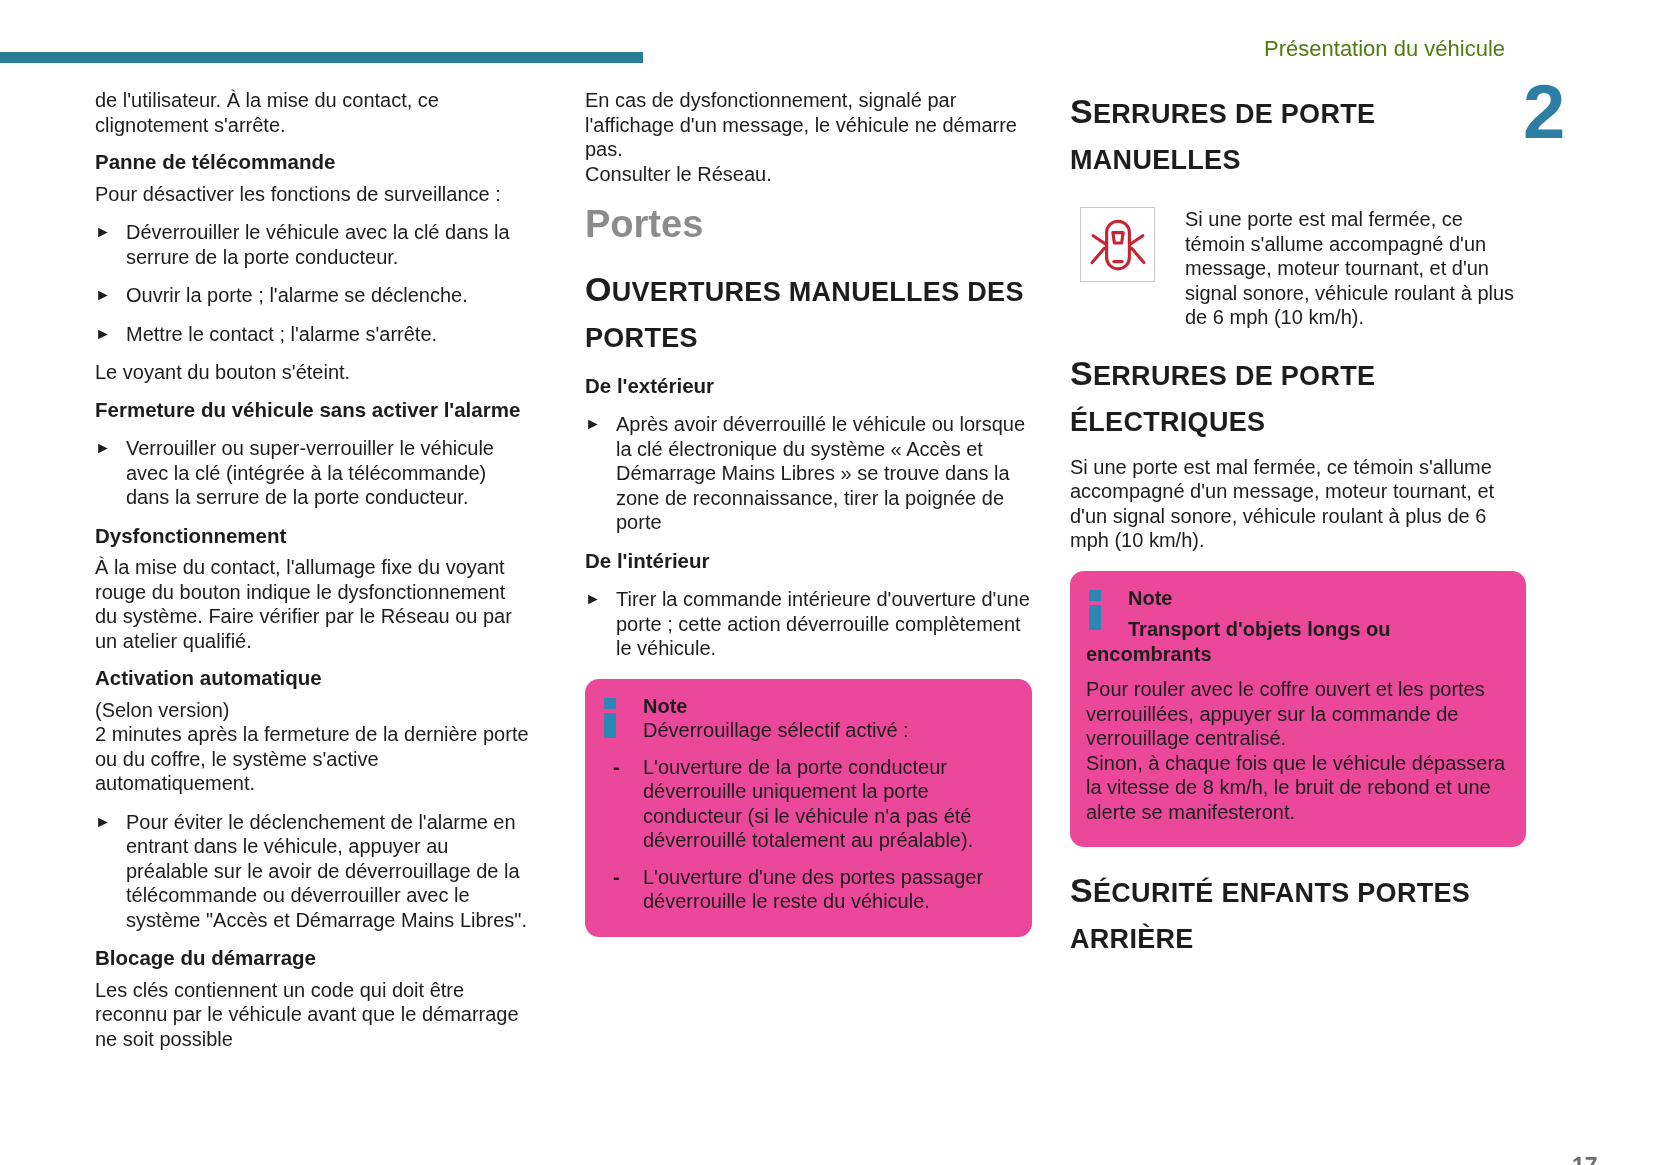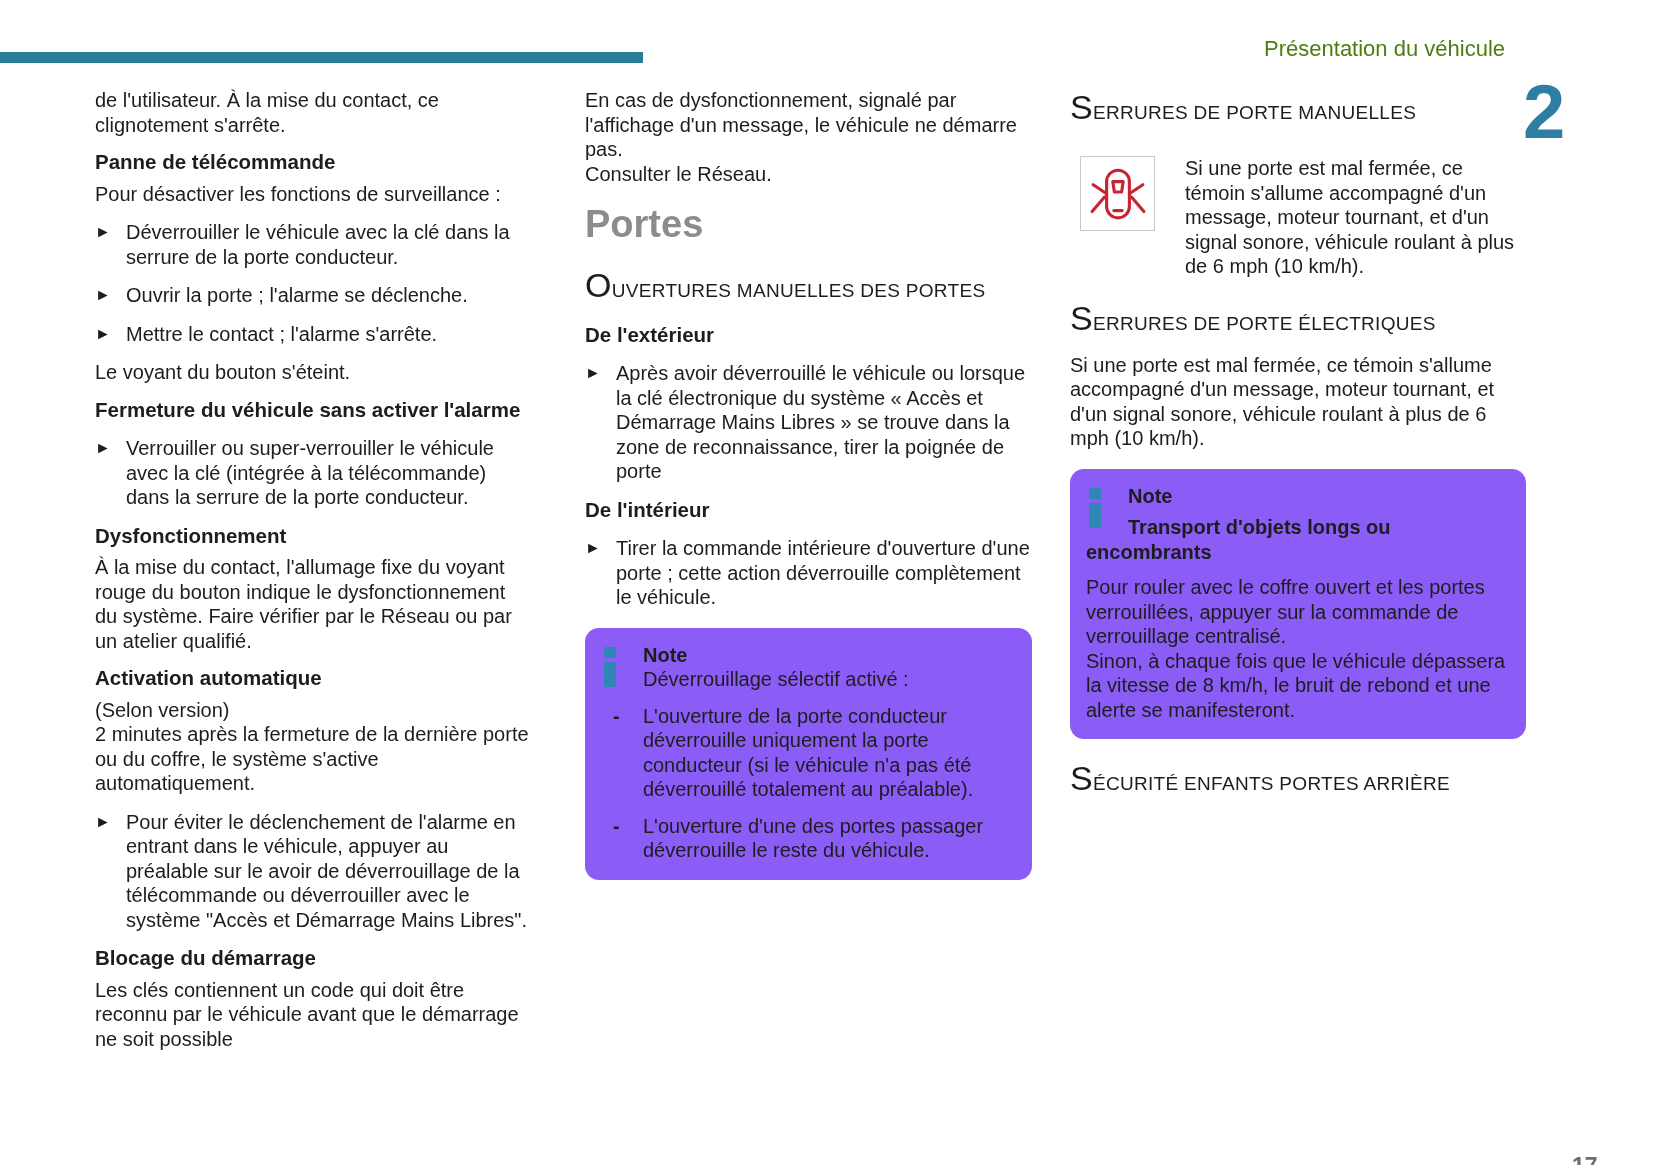--- a/index.html
+++ b/index.html
@@ -13,30 +13,30 @@
   .page-num { position:absolute; left:1572px; top:1153px; font-size:23px; font-weight:bold; color:#6e6e6e; }
 
   .col { position:absolute; top:88px; font-size:20px; line-height:24.5px; }
   .col1 { left:95px;  width:437px; }
   .col2 { left:585px; width:447px; }
   .col3 { left:1070px; width:456px; }
 
   p.body { margin:0 0 9px 0; }
   .pre { white-space:pre-line; }
   .h4 { font-weight:bold; font-size:20.5px; margin:13px 0 7px 0; }
-  .h2 { font-weight:normal; font-size:19px; line-height:39px; text-transform:uppercase;
+  .h2 { font-weight:bold; font-size:27px; line-height:46px; text-transform:uppercase;
         letter-spacing:0.3px; margin:20px 0 10px 0; }
   .h2::first-letter { font-size:34px; }
   .doc-title { font-size:38px; color:#8c8c8c; font-weight:bold; margin:18px 0 14px 0; line-height:1.1; }
 
   .bullet { display:flex; margin:14px 0; }
   .bullet .marker { flex:0 0 31px; font-size:16px; line-height:24.5px; }
   .bullet .btxt { flex:1; }
 
-  .note-box { background:#8b5cf6; border-radius:14px; padding:15px 16px 17px 16px;
+  .note-box { background:#ec4899; border-radius:14px; padding:15px 16px 23px 16px;
               margin-top:18px; position:relative; }
   .i-icon { position:absolute; left:19px; top:19px; width:13px; }
   .i-dot  { width:12px; height:11px; background:#2e86b4; margin-bottom:4px; }
   .i-stem { width:12px; height:25px; background:#2e86b4; }
   .note-head { padding-left:42px; }
   .note-label { font-weight:bold; }
   .note-title { font-weight:bold; text-indent:42px; margin:7px 0 0 0; }
   .note-body { margin:11px 0 0 0; }
   .dash-item { display:flex; margin:12px 0 0 0; padding-left:12px; }
   .dash-item .marker { flex:0 0 30px; font-weight:bold; }

